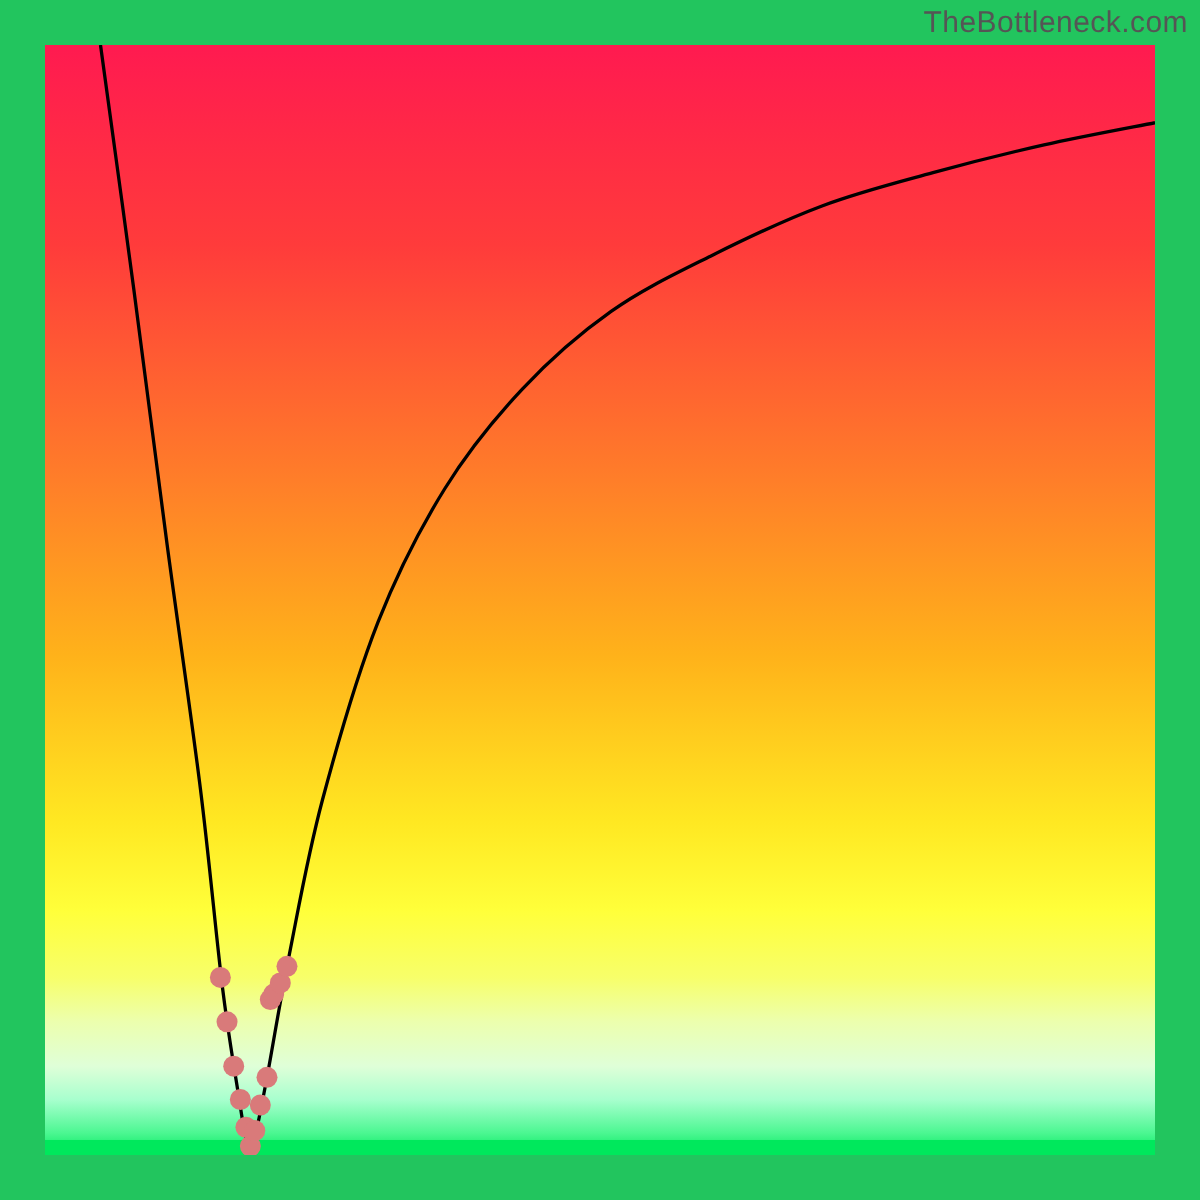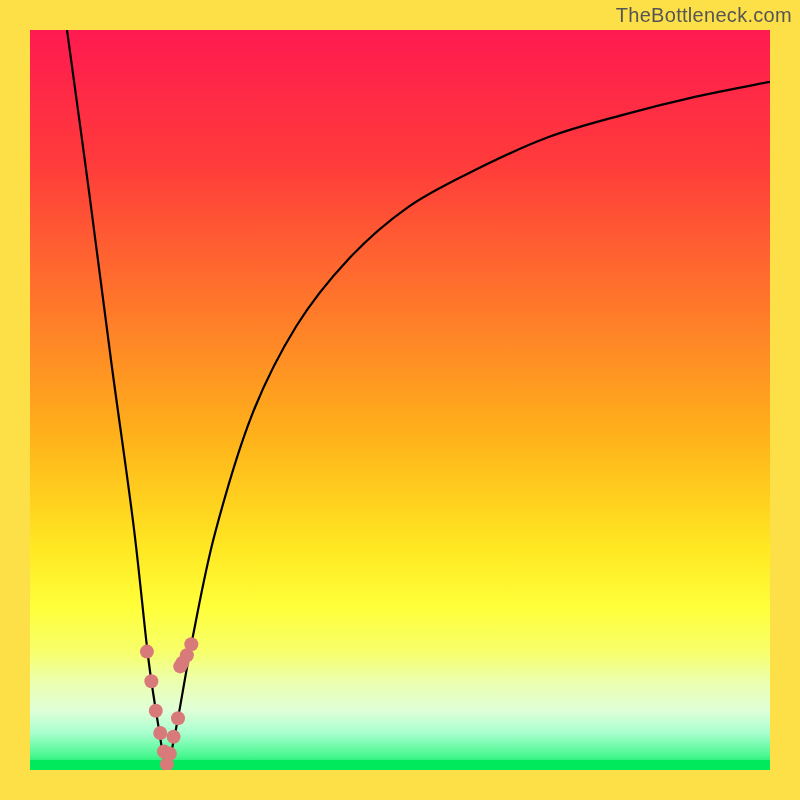--- a/index.html
+++ b/index.html
@@ -8,21 +8,21 @@
     width: 800px;
     height: 800px;
     overflow: hidden;
     background: #000;
     font-family: Arial, Helvetica, sans-serif;
   }
   .frame {
     position: relative;
     width: 800px;
     height: 800px;
-    background: #fde047;
+    background: #22c55e;
     text-decoration: underline;
   }
   .plot-area {
     position: absolute;
     left: 30px;
     top: 30px;
     width: 740px;
     height: 740px;
     overflow: hidden;
   }

